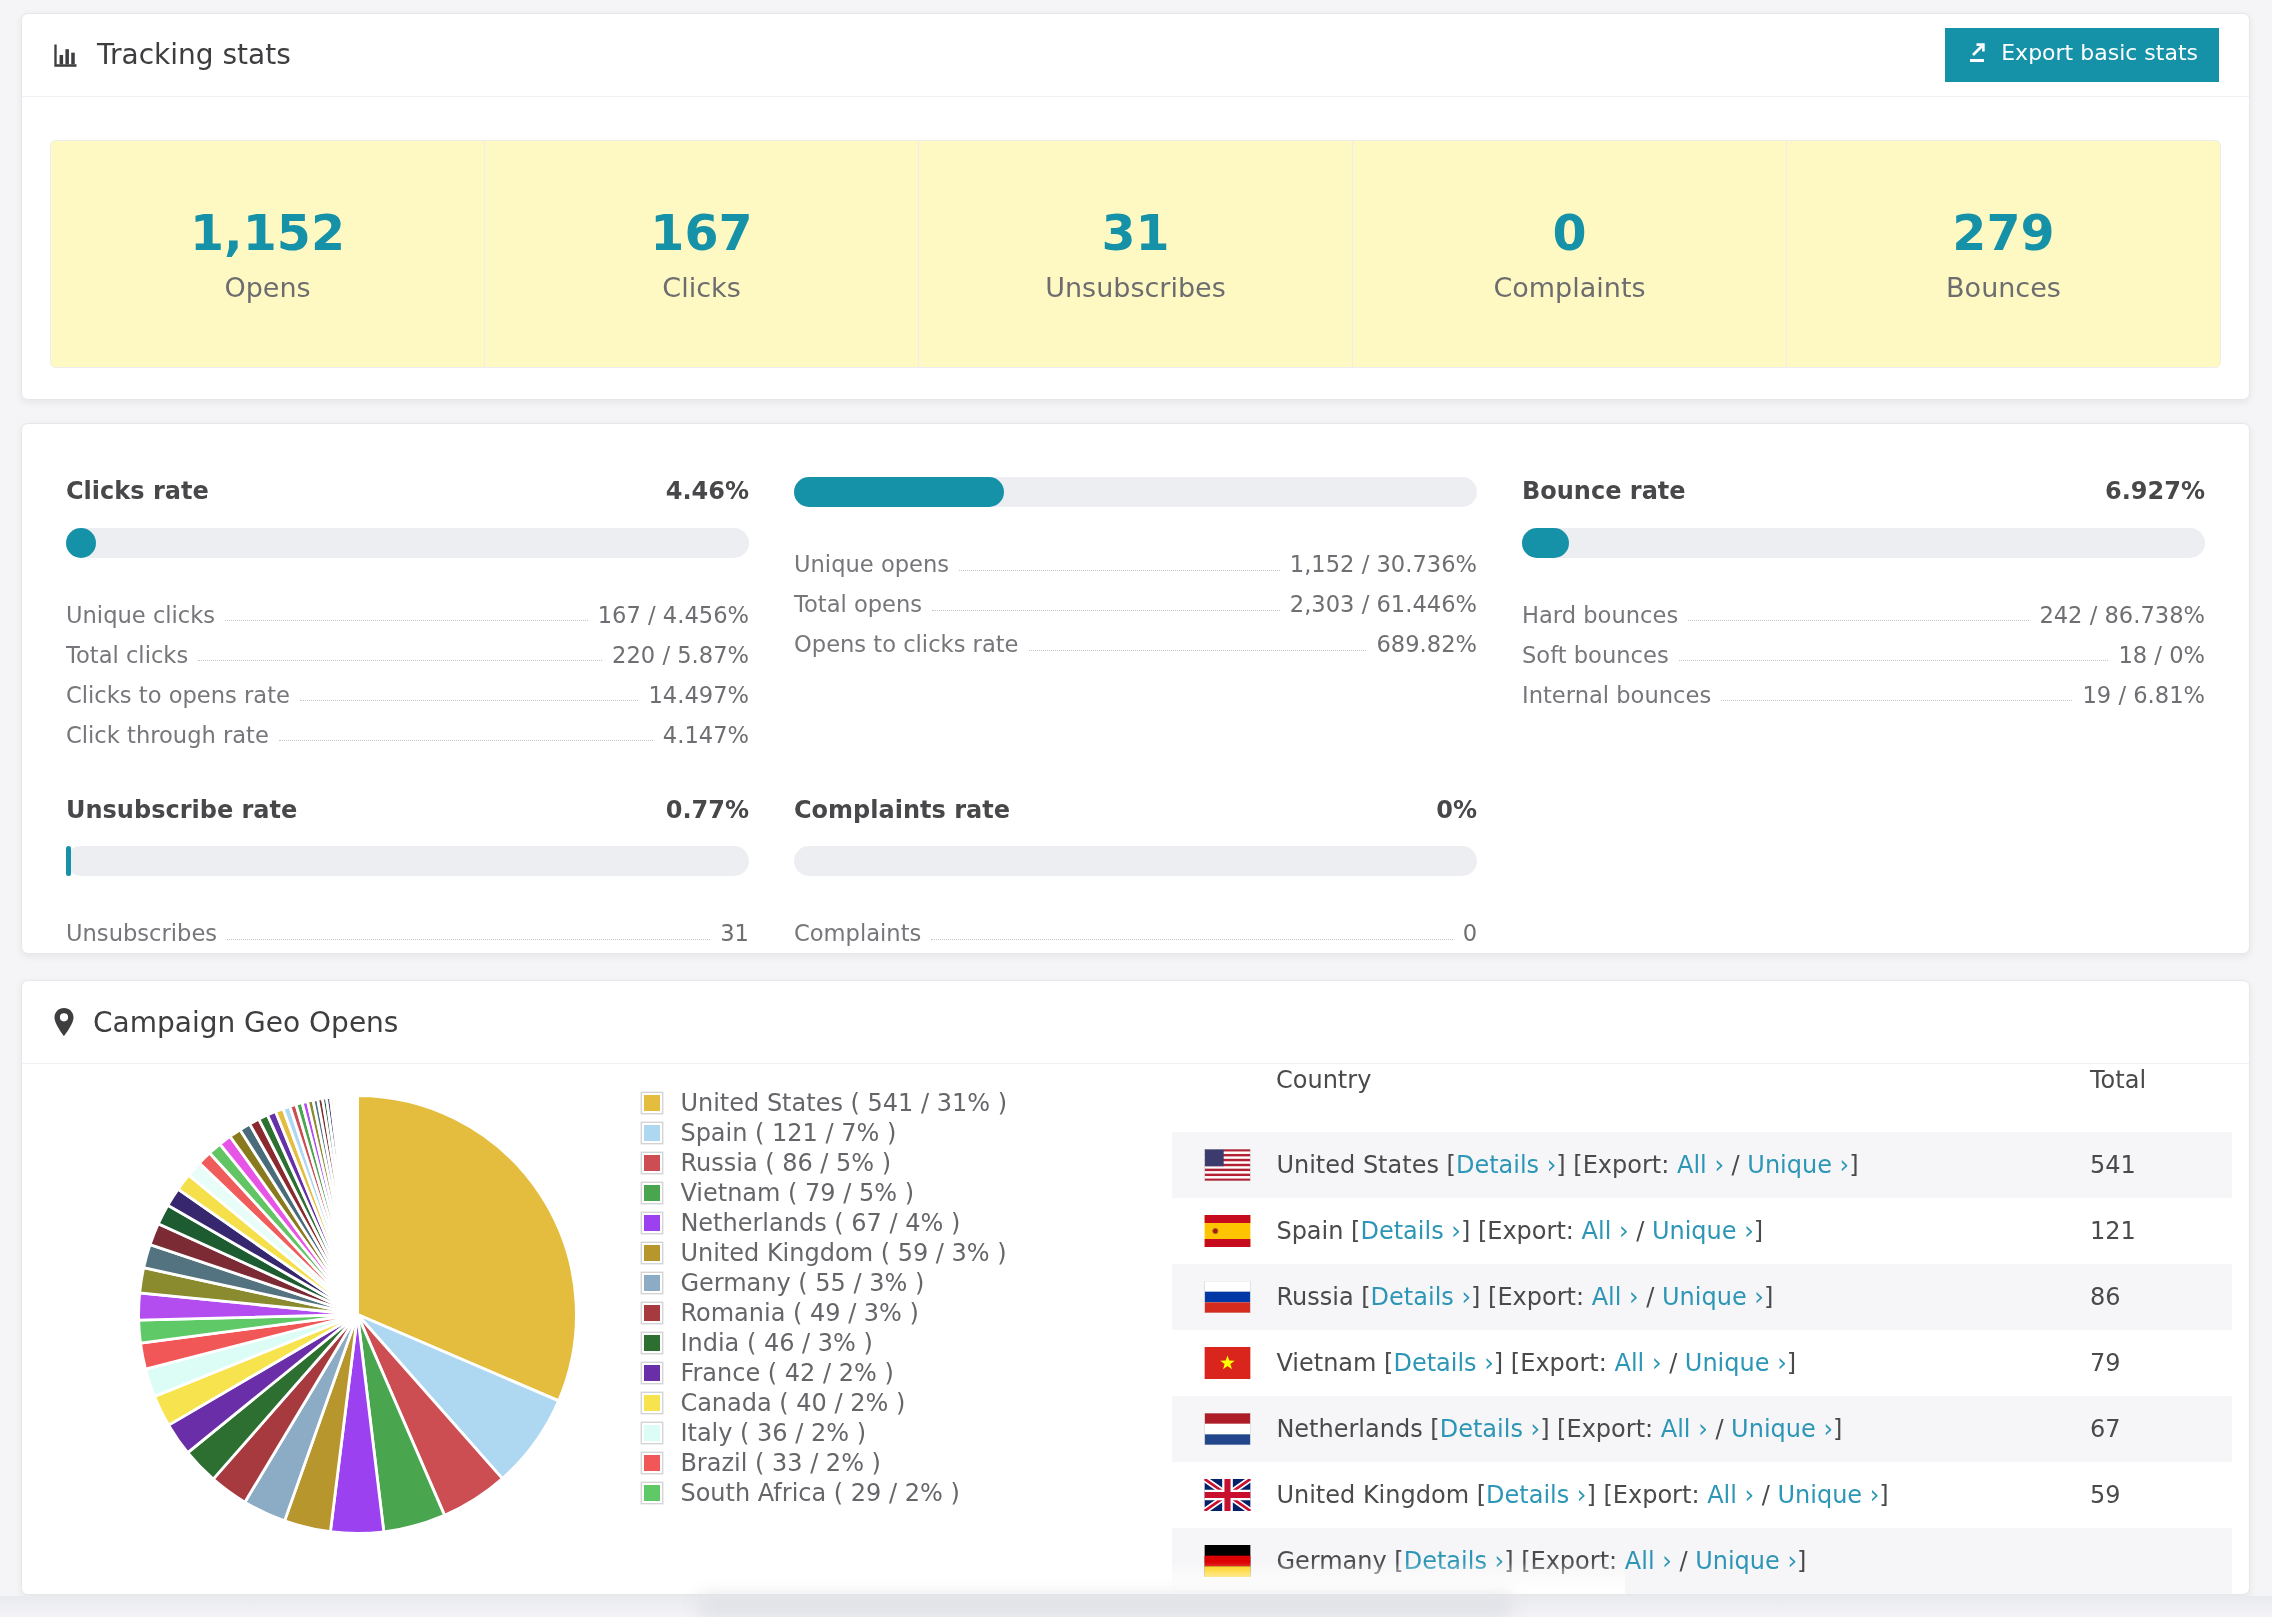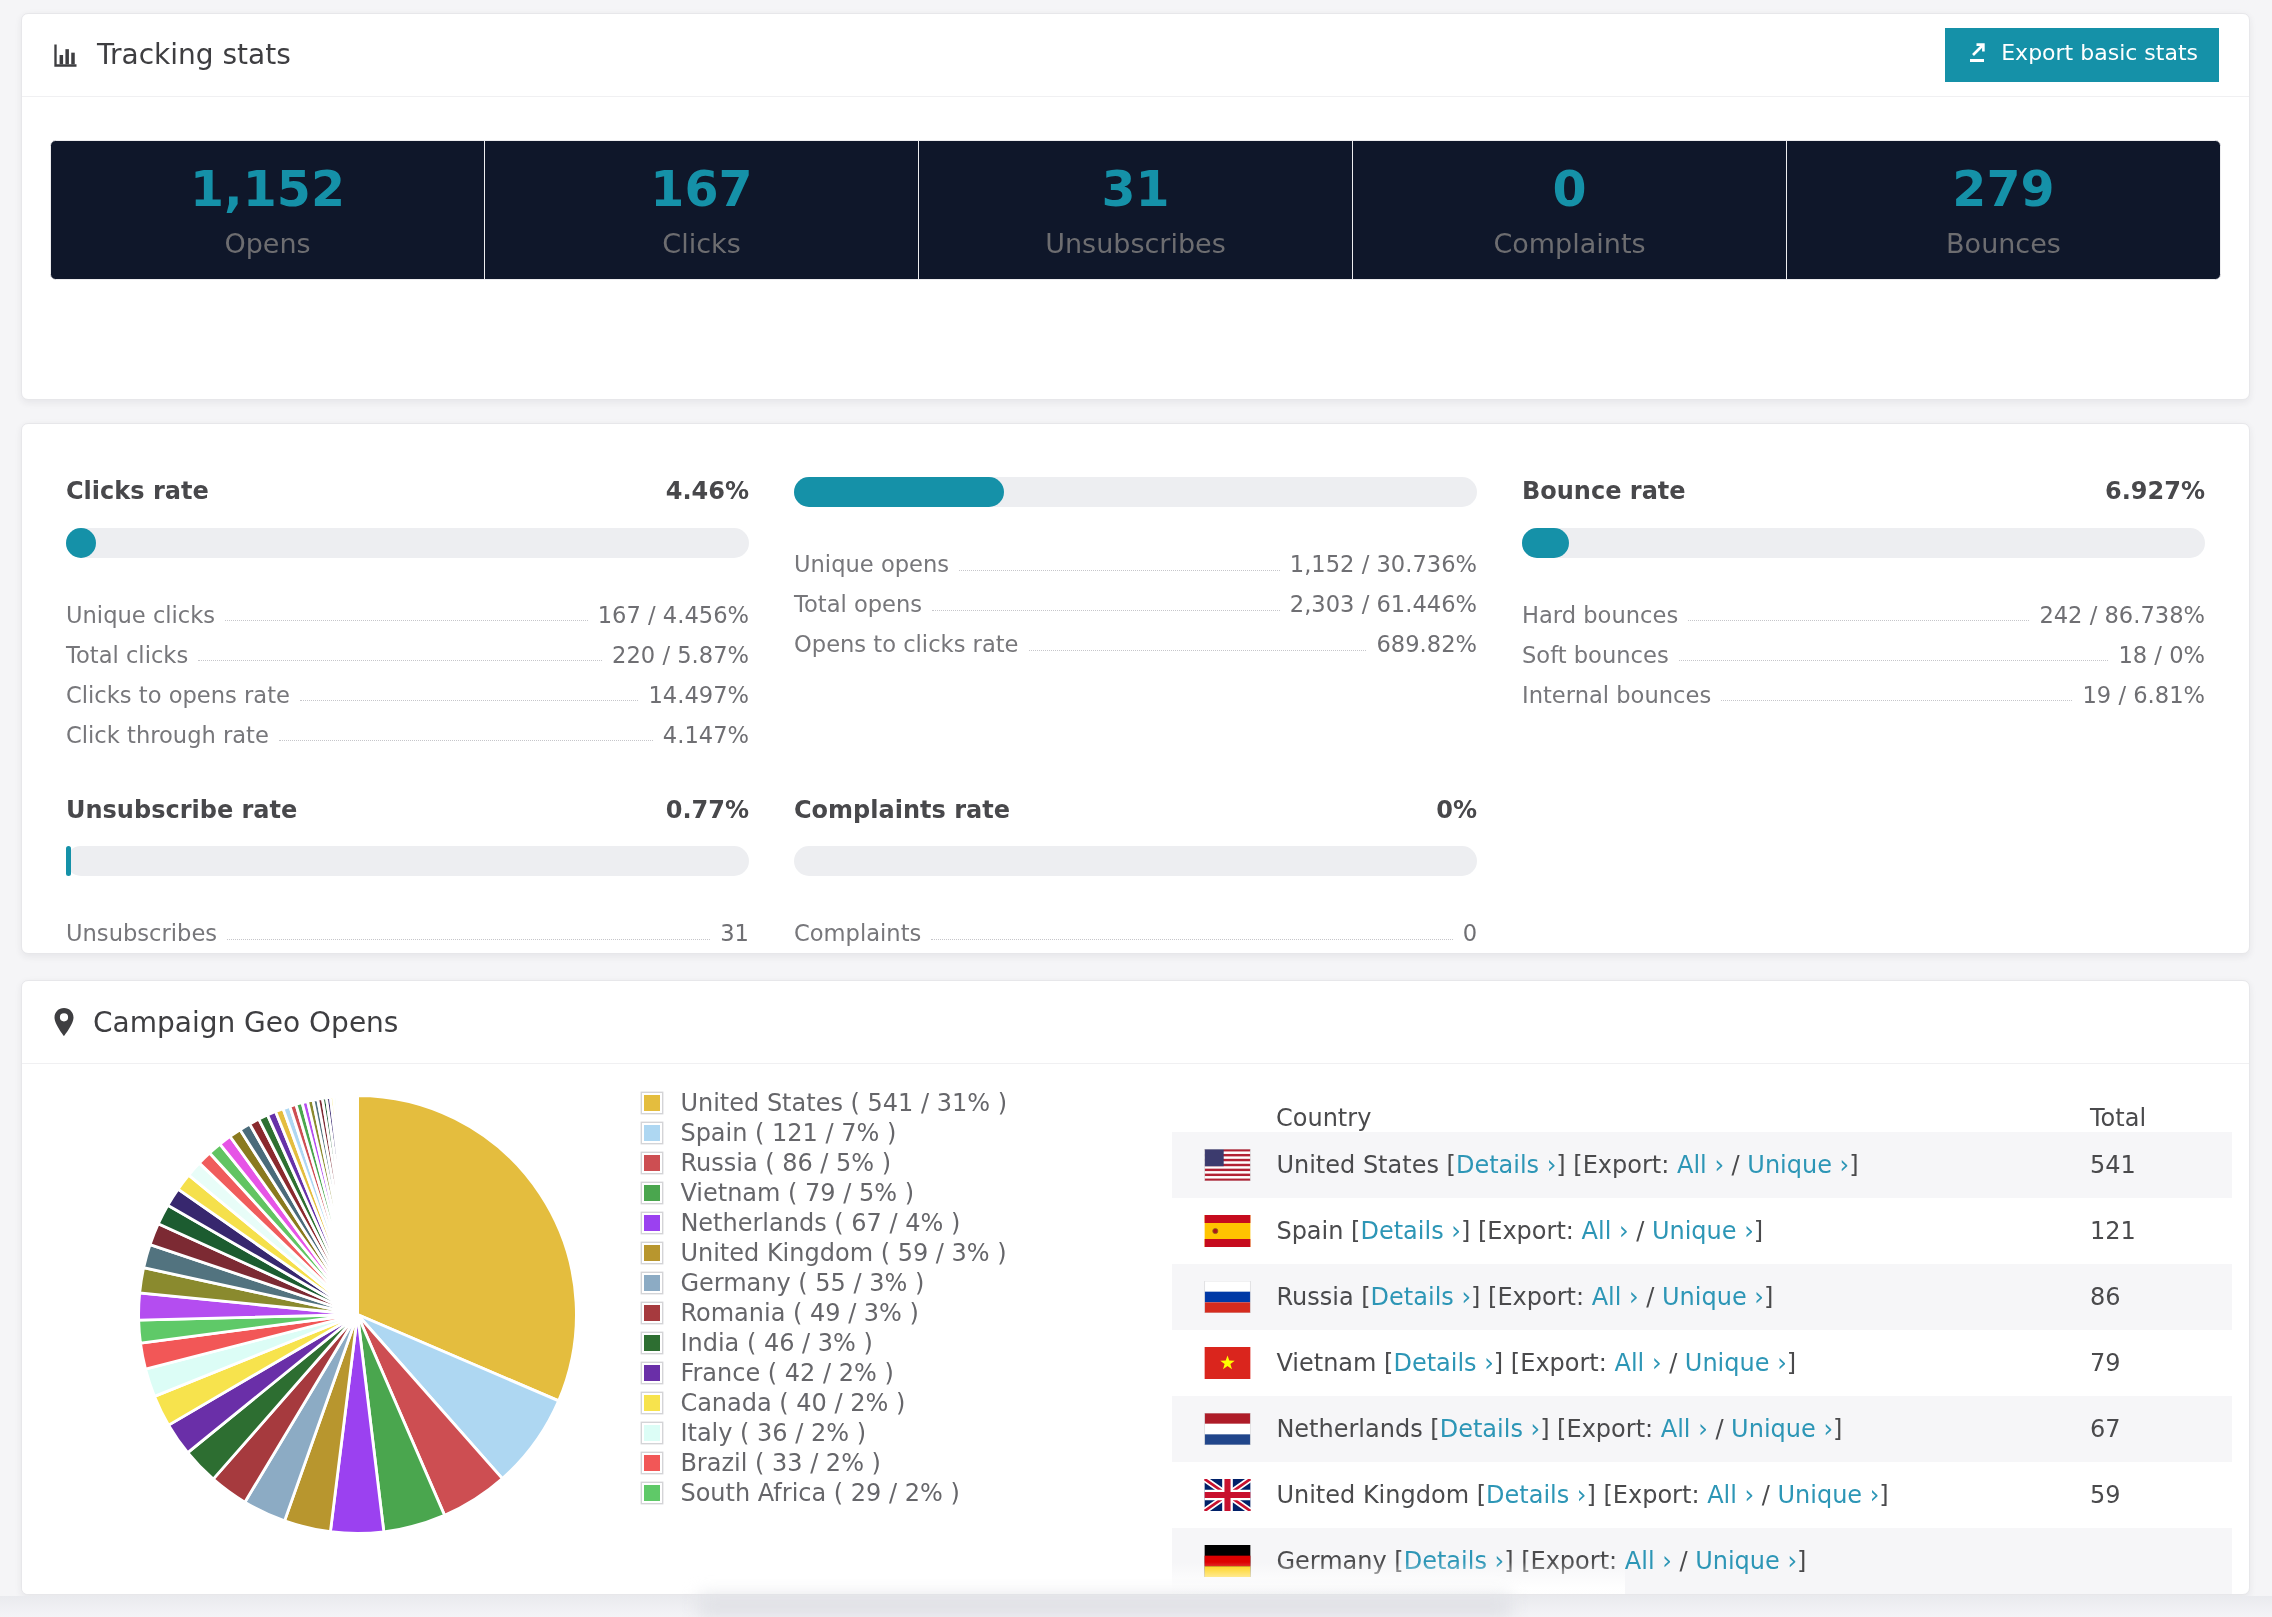--- a/index.html
+++ b/index.html
@@ -27,22 +27,22 @@
   .card-title svg { display:block; }
 
   .export-btn {
     display:flex; gap:11.3px; cursor:pointer;
     background:var(--accent,#1591a8); color:#fff; border:none; border-radius:0;
     font-family:inherit; font-size:22px; padding:12.7px 21px;
   }
 
   
   .summary-row {
-    position:absolute; left:28px; right:28px; top:126px; height:140px;
-    display:flex; border:1.4px solid #ededef; border-radius:5.6px; background:#0f172a;
+    position:absolute; left:28px; right:28px; top:126px; height:228px;
+    display:flex; border:1.4px solid #ededef; border-radius:5.6px; background:#fef9c3;
   }
   .summary-cell {
     flex:1; display:flex; flex-direction:column; justify-content:center; align-items:center;
     gap:10px; border-right:1.4px solid #ededef;
   }
   .summary-cell:last-child { border-right:none; }
   .summary-value { font-size:49px; font-weight:bold; color:var(--accent,#1591a8); }
   .summary-label { font-size:27px; color:#6d6d70; }
 
   
@@ -58,21 +58,21 @@
   .rate-leader { flex:1; border-bottom:1.4px dotted #c6c6ca; margin:0 10px 6.4px; }
   .rate-row .val { color:#6f6f73; white-space:nowrap; }
 
   
   #pieSvg { position:absolute; left:106px; top:104px; }
   #legend { position:absolute; left:620px; top:107px; list-style:none; margin:0; padding:0; }
   .legend-item { display:flex; align-items:center; gap:18.4px; height:30px; font-size:24px; color:#66666a; }
   .legend-swatch { width:20px; height:20px; border:2.8px solid #fff; box-shadow:0 0 0 1.4px #d4d4d7; flex:none; }
 
   .geo-table { position:absolute; left:1150px; top:85px; width:1060px; font-size:24px; }
-  .geo-thead { position:relative; height:66px; display:flex; align-items:flex-end; color:#4a4a4c; }
+  .geo-thead { position:relative; height:66px; display:flex; align-items:flex-start; color:#4a4a4c; }
   .geo-thead .h-country { margin-left:104px; }
   .geo-thead .h-total { position:absolute; left:918px; }
   .geo-row { position:relative; display:flex; align-items:center; height:66px; padding-left:32px; color:#4a4a4c; }
   .geo-row.odd { background:#f6f6f8; }
   .flag { width:47px; height:32px; margin-right:25.4px; flex:none; }
   .flag svg { display:block; width:47px; height:32px; }
   .row-label { white-space:nowrap; }
   .row-label .lnk { color:var(--link,#2d96b6); cursor:pointer; text-decoration:none; }
   .row-total { position:absolute; left:918px; color:#4a4a4c; }
   .card-fade {

